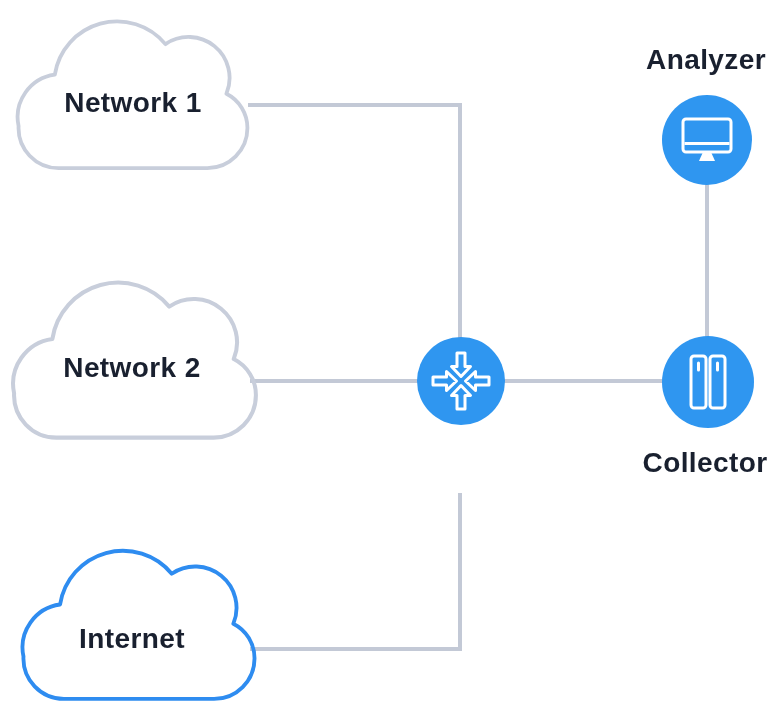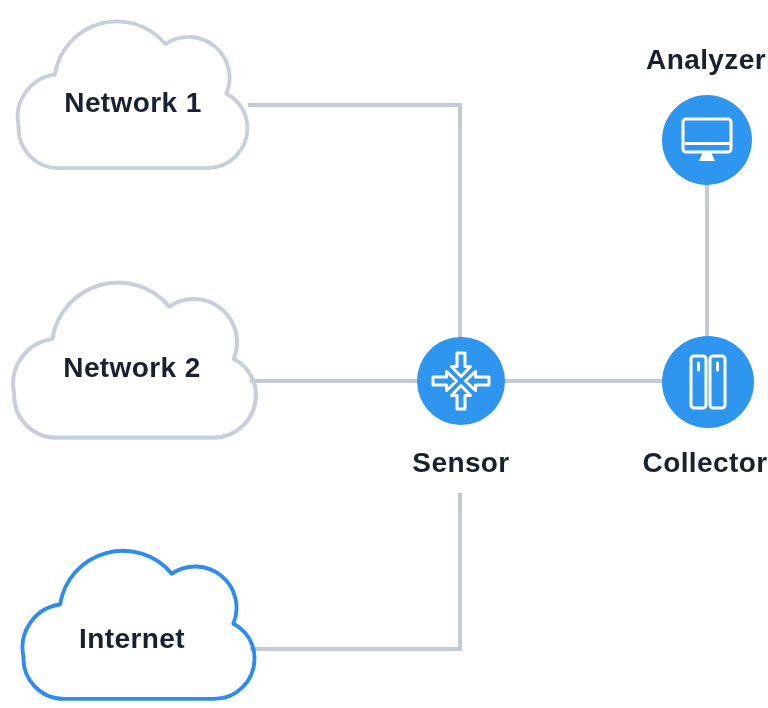--- a/index.html
+++ b/index.html
@@ -83,21 +83,20 @@
   <div class="node-circle" style="left:417px; top:337px; width:88px; height:88px;">
     <svg width="88" height="88" viewBox="0 0 88 88">
       <g stroke="#ffffff" stroke-width="3" fill="none" stroke-linejoin="round">
         <path transform="translate(44,39.5)" d="M -4 -23.5 L 4 -23.5 L 4 -10 L 9.5 -10 L 0 0 L -9.5 -10 L -4 -10 Z"></path>
         <path transform="translate(44,48.5) rotate(180)" d="M -4 -23.5 L 4 -23.5 L 4 -10 L 9.5 -10 L 0 0 L -9.5 -10 L -4 -10 Z"></path>
         <path transform="translate(39.5,44) rotate(-90)" d="M -4 -23.5 L 4 -23.5 L 4 -10 L 9.5 -10 L 0 0 L -9.5 -10 L -4 -10 Z"></path>
         <path transform="translate(48.5,44) rotate(90)" d="M -4 -23.5 L 4 -23.5 L 4 -10 L 9.5 -10 L 0 0 L -9.5 -10 L -4 -10 Z"></path>
       </g>
     </svg>
   </div>
-  <div class="diagram-label" style="left:311px; top:447px;">Sensor</div>
 
   <div class="node-circle" style="left:662px; top:336px; width:92px; height:92px;">
     <svg width="92" height="92" viewBox="0 0 92 92">
       <g stroke="#ffffff" stroke-width="3" fill="none" stroke-linejoin="round" stroke-linecap="round">
         <rect x="29" y="20" width="15" height="52" rx="3"></rect>
         <rect x="48" y="20" width="15" height="52" rx="3"></rect>
         <line x1="36.5" y1="27" x2="36.5" y2="34"></line>
         <line x1="55.5" y1="27" x2="55.5" y2="34"></line>
       </g>
     </svg>

